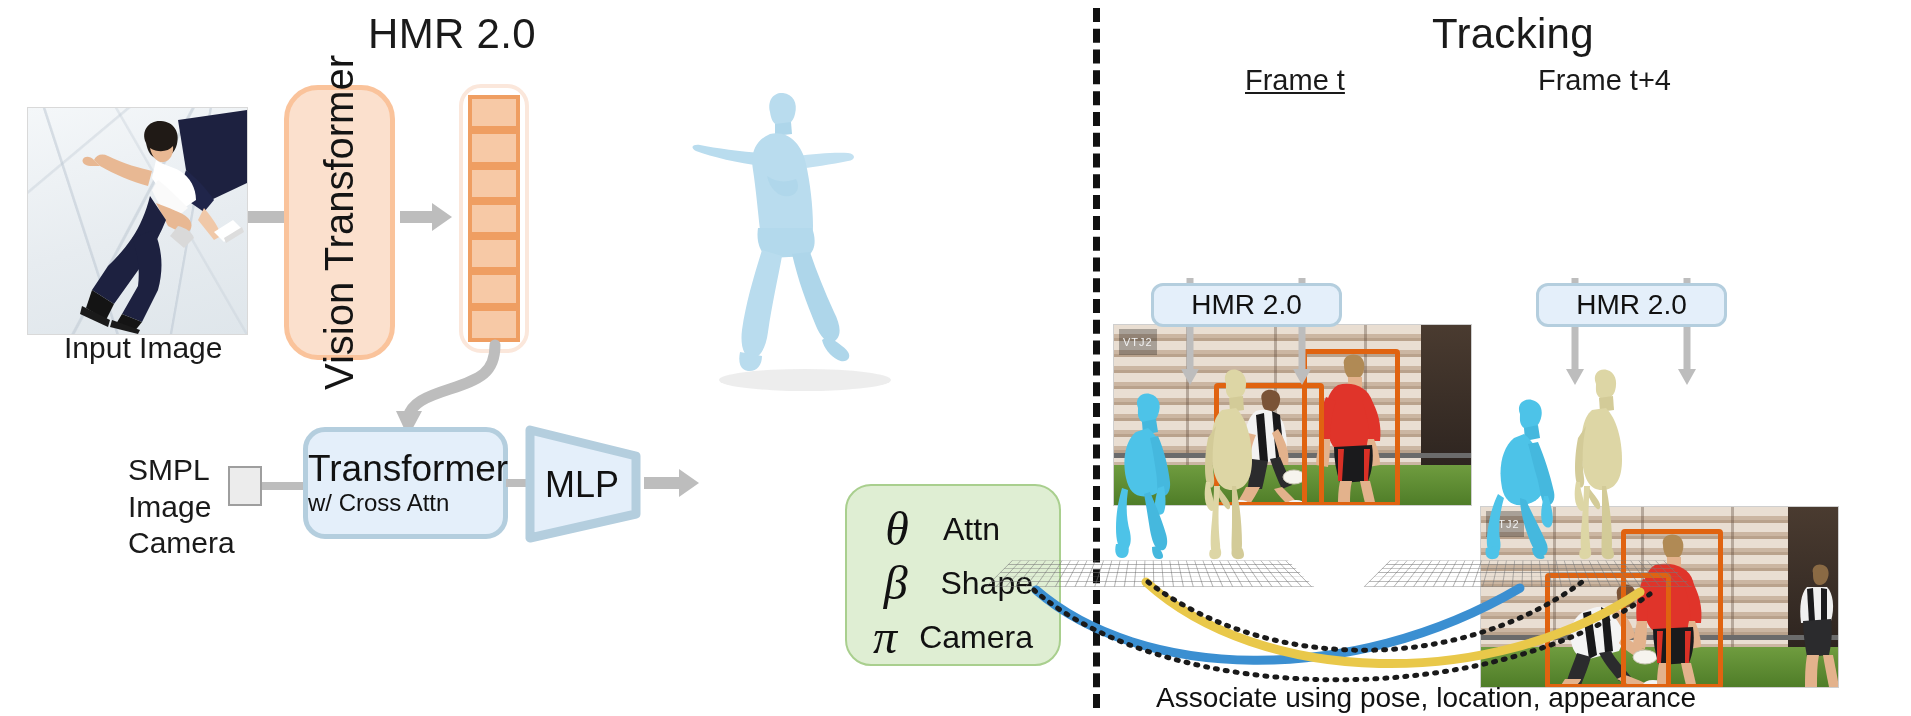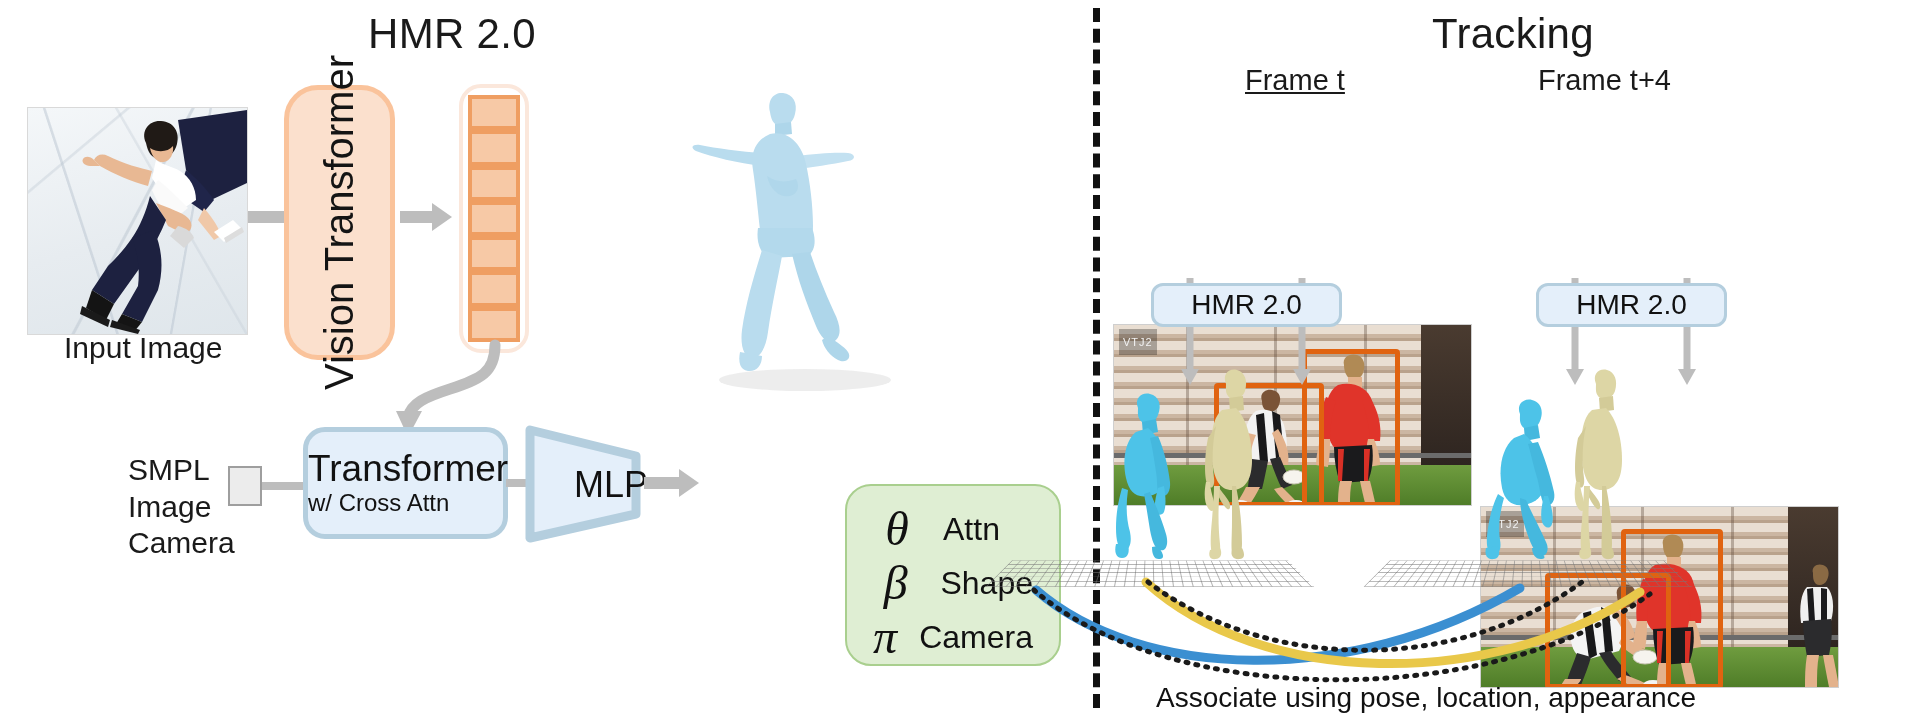--- a/index.html
+++ b/index.html
@@ -148,21 +148,21 @@
   <div class="abs bluebox" style="left:303px;top:427px;width:205px;height:112px;">
     <div class="l1">Transformer</div>
     <div class="l2">w/ Cross Attn</div>
   </div>
 
   <div class="line-h" style="left:506px;top:479px;width:22px;"></div>
 
   <svg class="abs" style="left:524px;top:424px;" width="118" height="120" viewBox="0 0 118 120">
     <path d="M6 6 L112 32 L112 90 L6 114 Z" fill="#e4effa" stroke="#b4cede" stroke-width="9" stroke-linejoin="round"></path>
   </svg>
-  <div class="abs" style="left:574px;top:464px;font-size:36px;color:#111;">MLP</div>
+  <div class="abs" style="left:545px;top:464px;font-size:36px;color:#111;">MLP</div>
 
   <div class="arrow-h" style="left:644px;top:477px;width:37px;"></div>
   <div class="arrow-head-r" style="left:679px;top:469px;"></div>
 
   <div class="abs greenbox" style="left:845px;top:484px;width:216px;height:182px;">
     <div class="grow">
       <div class="gsym">θ</div>
       <div class="glab">Attn</div>
     </div>
     <div class="grow">

